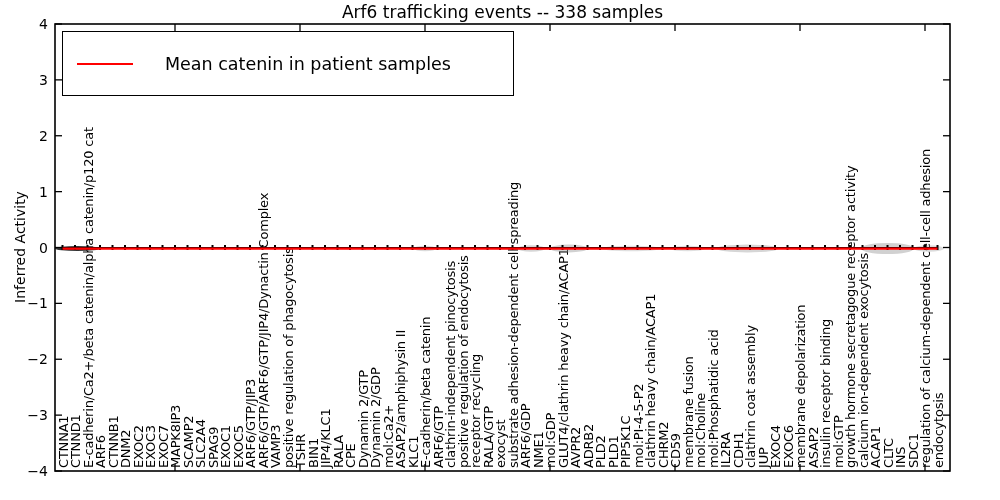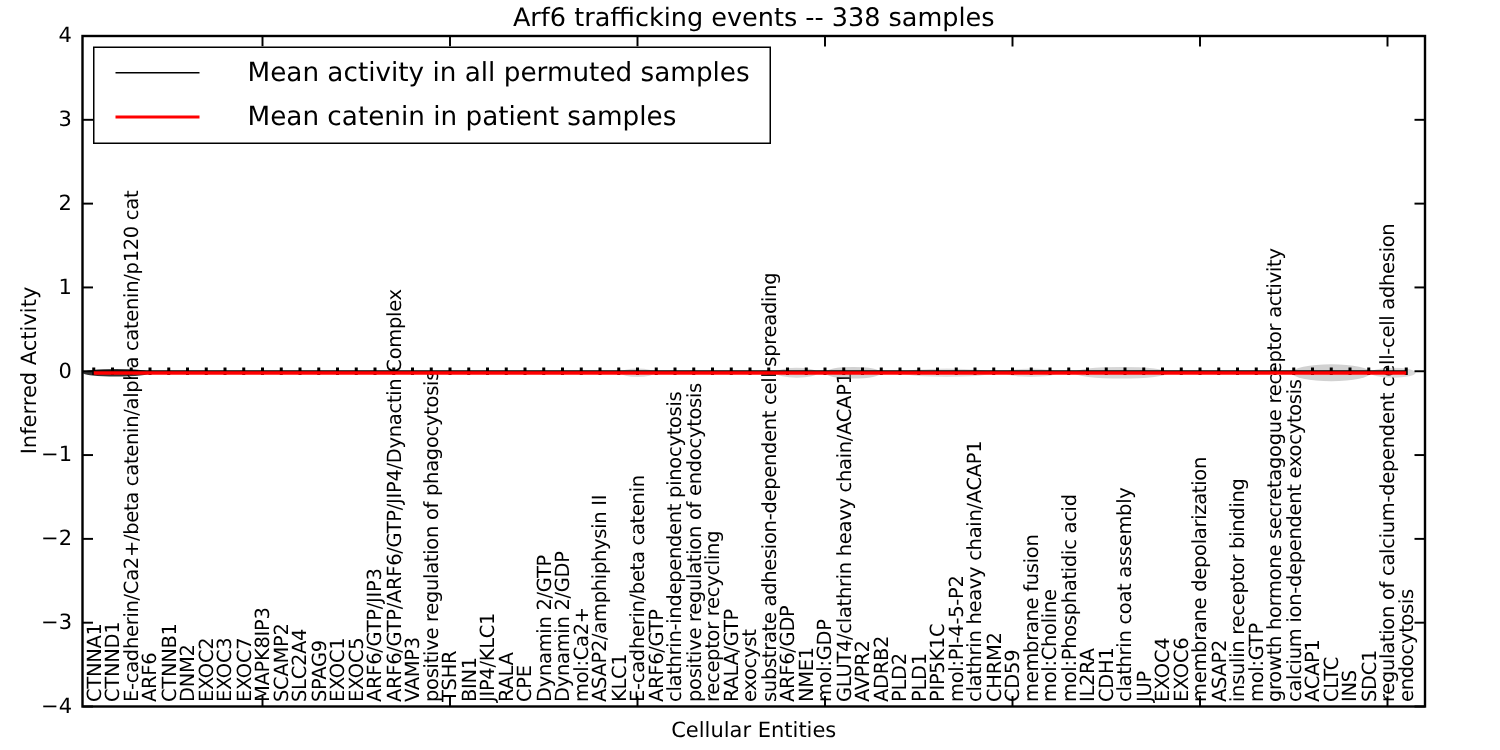--- a/index.html
+++ b/index.html
@@ -225,24 +225,19 @@
       <line x1="675" y1="24" x2="675" y2="31" stroke="#000" stroke-width="1.3"></line>
       <line x1="675" y1="464" x2="675" y2="471" stroke="#000" stroke-width="1.3"></line>
       <line x1="800" y1="24" x2="800" y2="31" stroke="#000" stroke-width="1.3"></line>
       <line x1="800" y1="464" x2="800" y2="471" stroke="#000" stroke-width="1.3"></line>
       <line x1="925" y1="24" x2="925" y2="31" stroke="#000" stroke-width="1.3"></line>
       <line x1="925" y1="464" x2="925" y2="471" stroke="#000" stroke-width="1.3"></line>
     </svg>
 
   <div id="legend">
     <div class="legend-row">
-      <span class="legend-sample black"></span>
-      <span class="legend-label">Mean activity in all permuted samples</span>
-    </div>
-    <div class="legend-row">
       <span class="legend-sample red"></span>
       <span class="legend-label">Mean catenin in patient samples</span>
     </div>
   </div>
 
-  <div id="xlabel">Cellular Entities</div>
   <div id="ylabel">Inferred Activity</div>
 </div>
 
 </body></html>

